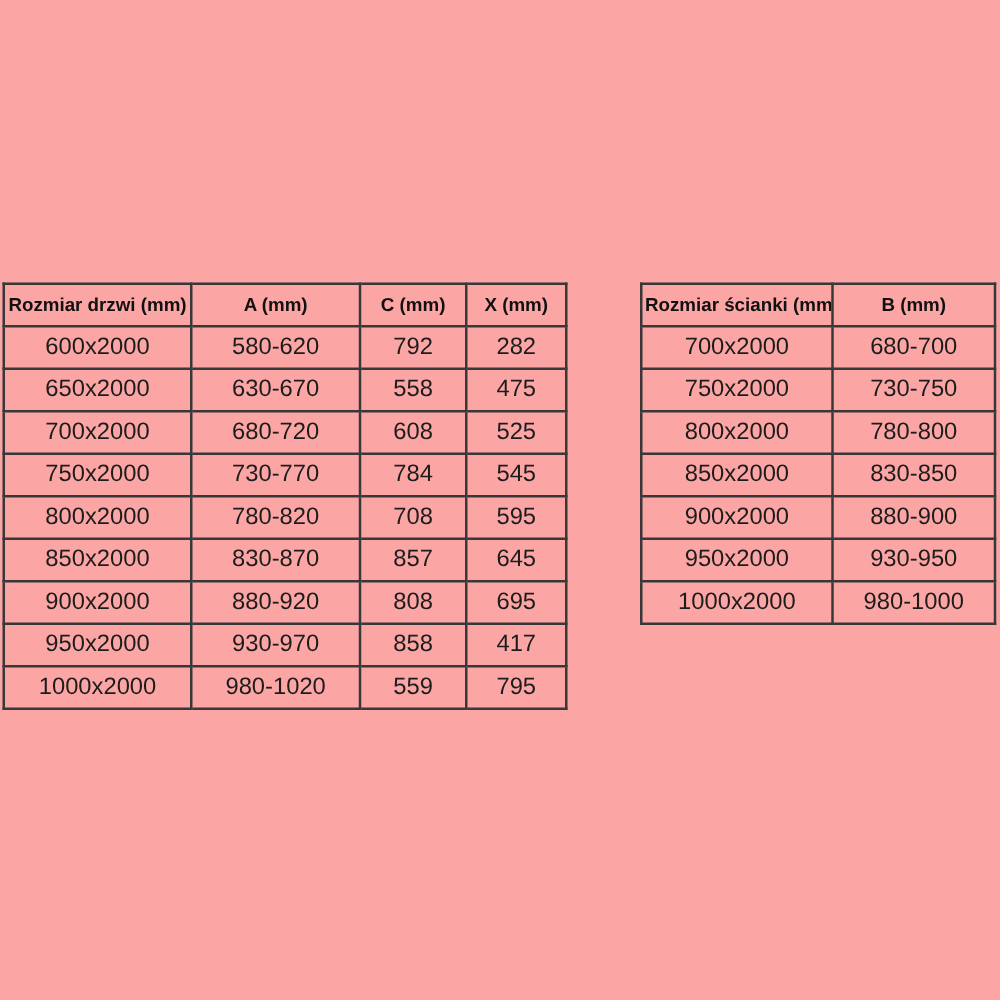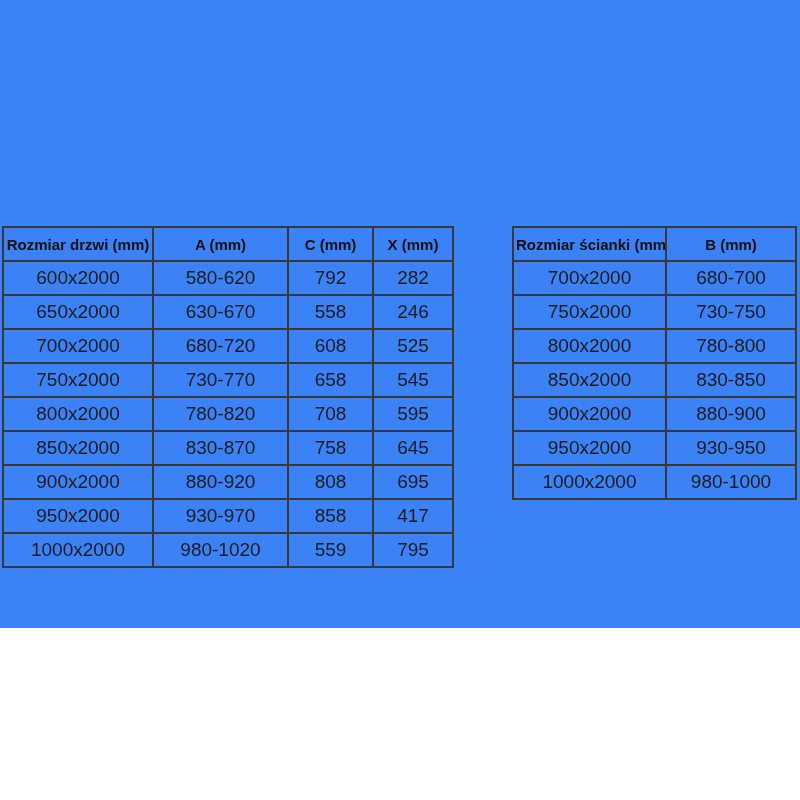--- a/index.html
+++ b/index.html
@@ -3,22 +3,22 @@
 <meta charset="utf-8">
 <style>
   html, body {
     margin: 0;
     padding: 0;
     background: #ffffff;
   }
   #canvas {
     position: relative;
     width: 800px;
-    height: 628px;
-    background: #3b82f6;
+    height: 800px;
+    background: #fca5a5;
     font-family: "Liberation Sans", sans-serif;
     color: #1c1c1c;
   }
   .size-table {
     position: absolute;
     border-collapse: collapse;
     table-layout: fixed;
   }
   #door-table {
     left: 2px;
@@ -76,44 +76,44 @@
         <tr>
           <td>600x2000</td>
           <td>580-620</td>
           <td>792</td>
           <td>282</td>
         </tr>
         <tr>
           <td>650x2000</td>
           <td>630-670</td>
           <td>558</td>
-          <td>246</td>
+          <td>475</td>
         </tr>
         <tr>
           <td>700x2000</td>
           <td>680-720</td>
           <td>608</td>
           <td>525</td>
         </tr>
         <tr>
           <td>750x2000</td>
           <td>730-770</td>
-          <td>658</td>
+          <td>784</td>
           <td>545</td>
         </tr>
         <tr>
           <td>800x2000</td>
           <td>780-820</td>
           <td>708</td>
           <td>595</td>
         </tr>
         <tr>
           <td>850x2000</td>
           <td>830-870</td>
-          <td>758</td>
+          <td>857</td>
           <td>645</td>
         </tr>
         <tr>
           <td>900x2000</td>
           <td>880-920</td>
           <td>808</td>
           <td>695</td>
         </tr>
         <tr>
           <td>950x2000</td>

